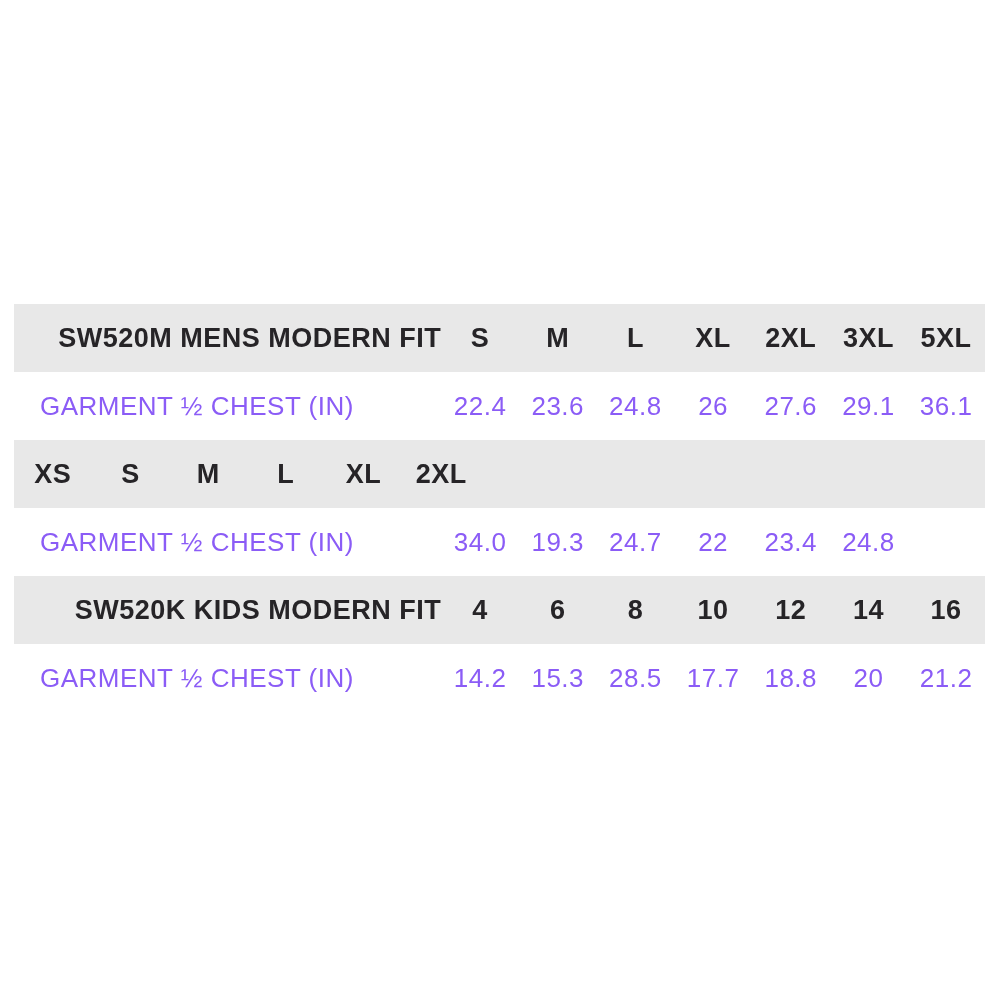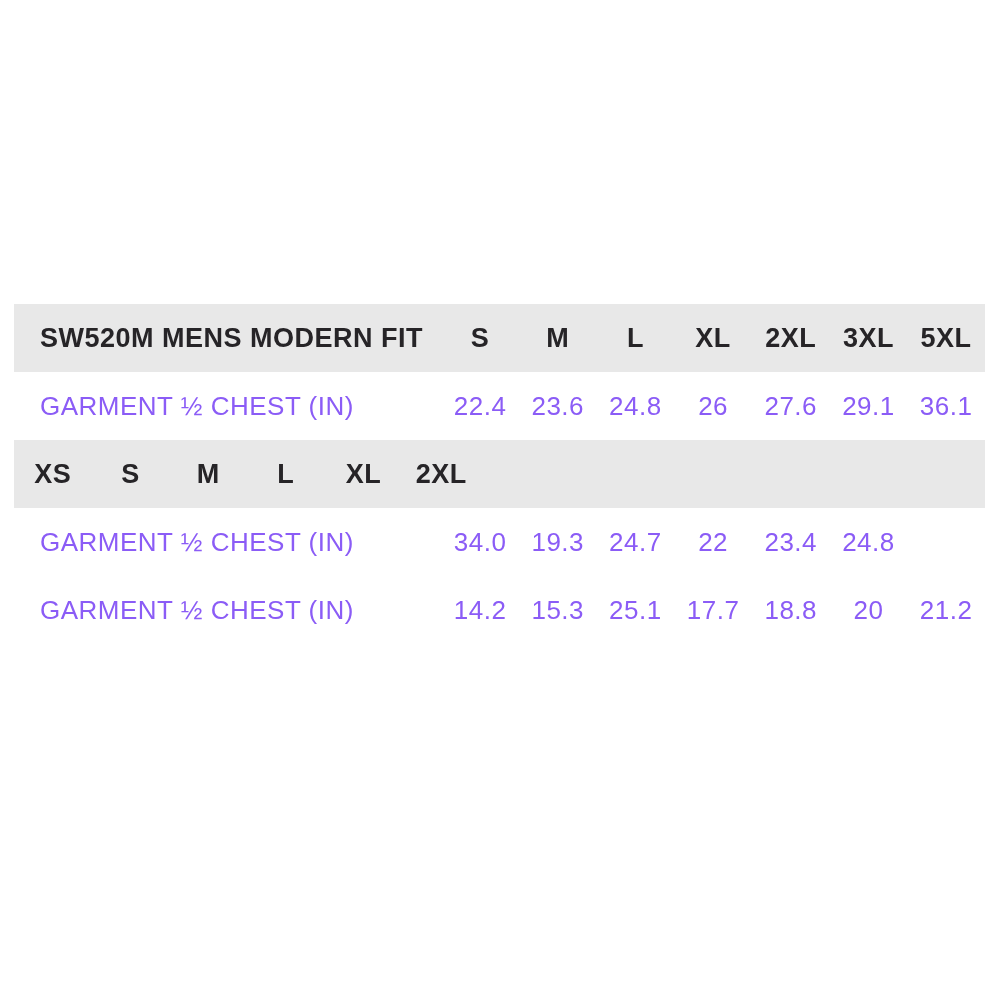--- a/index.html
+++ b/index.html
@@ -32,20 +32,21 @@
   }
   .cell.val {
     width: 8%;
     text-align: center;
   }
   .hdr {
     font-weight: bold;
     font-size: 27px;
     letter-spacing: 0.5px;
     color: #262427;
+    text-align: right;
   }
   .light {
     font-weight: normal;
     font-size: 26px;
     letter-spacing: 0.5px;
     color: #8b5cf6;
   }
 </style>
 </head>
 <body>
@@ -86,24 +87,34 @@
     <div class="cell label light">GARMENT ½ CHEST (IN)</div>
   <div class="cell val light">34.0</div>
       <div class="cell val light">19.3</div>
       <div class="cell val light">24.7</div>
       <div class="cell val light">22</div>
       <div class="cell val light">23.4</div>
       <div class="cell val light">24.8</div>
       <div class="cell val light"></div>
     </div>
 
+  <div class="row band">
+    <div class="cell label hdr">SW520K KIDS MODERN FIT</div>
+  <div class="cell val hdr">4</div>
+      <div class="cell val hdr">6</div>
+      <div class="cell val hdr">8</div>
+      <div class="cell val hdr">10</div>
+      <div class="cell val hdr">12</div>
+      <div class="cell val hdr">14</div>
+      <div class="cell val hdr">16</div>
+    </div>
   <div class="row">
     <div class="cell label light">GARMENT ½ CHEST (IN)</div>
   <div class="cell val light">14.2</div>
       <div class="cell val light">15.3</div>
-      <div class="cell val light">25.1</div>
+      <div class="cell val light">28.5</div>
       <div class="cell val light">17.7</div>
       <div class="cell val light">18.8</div>
       <div class="cell val light">20</div>
       <div class="cell val light">21.2</div>
     </div>
 
 </div>
 
 </body></html>

